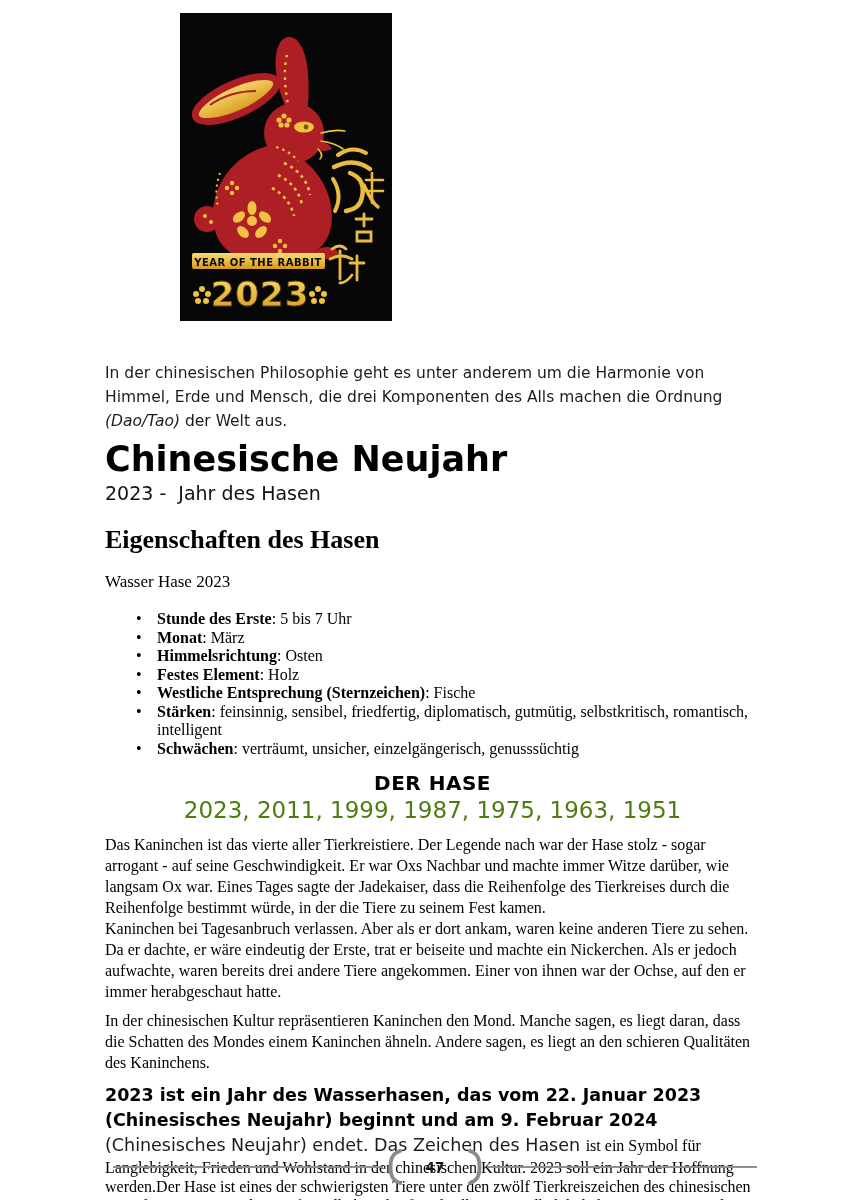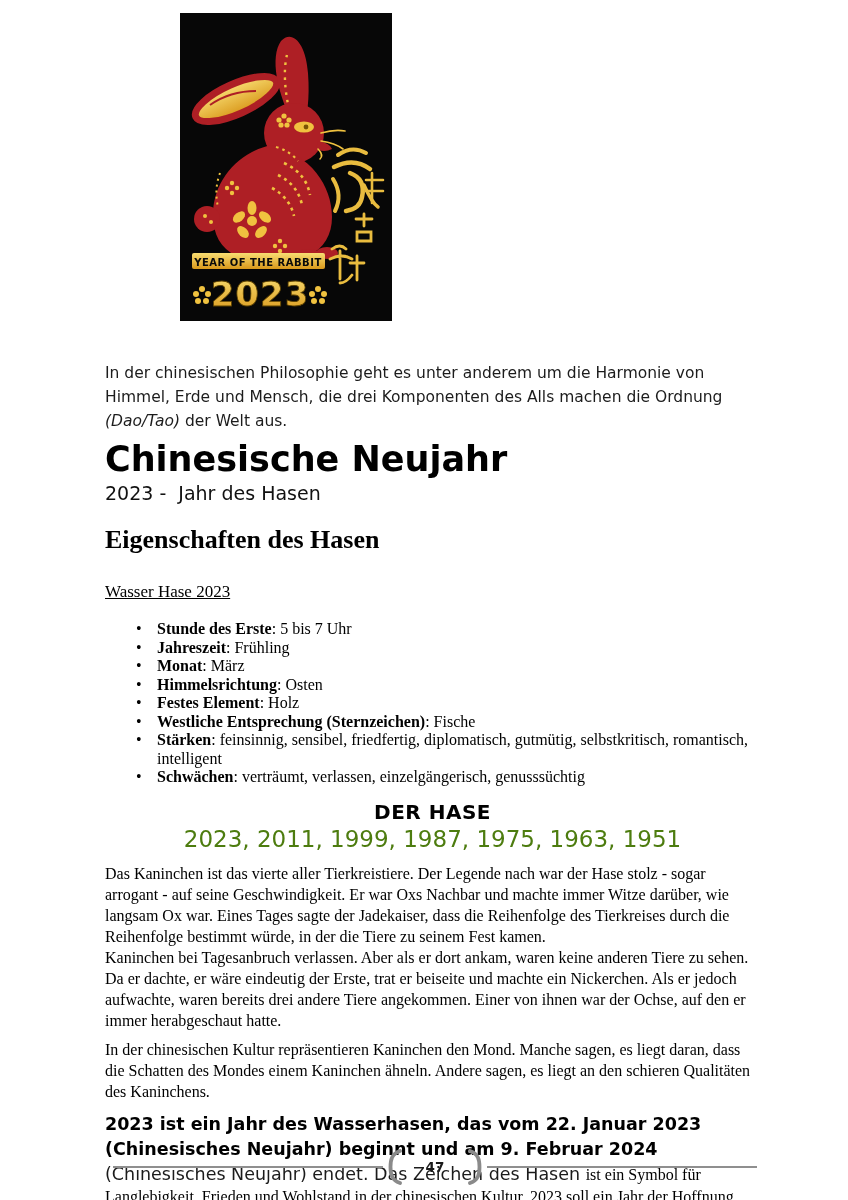--- a/index.html
+++ b/index.html
@@ -37,23 +37,23 @@
     font-family:"DejaVu Sans","Liberation Sans",sans-serif;
     font-size:19px; line-height:25px; color:#111;
     white-space:pre-wrap;
   }
   .sec-head {
     margin-top:18px;
     font-family:"Liberation Serif",serif;
     font-weight:bold; font-size:26px; line-height:32px;
   }
   .doc-link {
-    display:inline-block; margin-top:26px;
+    display:inline-block; margin-top:16px;
     font-size:17px; line-height:20px;
-    text-decoration:underline; color:#000; cursor:pointer;
+    color:#000; cursor:pointer;
   }
 
   
   ul.attrs { margin-top:18px; list-style:none; padding-left:52px; }
   ul.attrs li { position:relative; font-size:16px; line-height:18.5px; }
   ul.attrs li::before {
     content:"\2022"; position:absolute; left:-21px; top:0;
     font-size:16px; line-height:18.5px;
   }
   ul.attrs b { font-weight:bold; }
@@ -218,27 +218,26 @@
     <h1 class="title">Chinesische Neujahr</h1>
     <div class="subtitle">2023 -  Jahr des Hasen</div>
 
     <h2 class="sec-head">Eigenschaften des Hasen</h2>
 
     <a class="doc-link">Wasser Hase 2023</a>
 
     
     <ul class="attrs">
       <li><b>Stunde des Erste</b><span>: 5 bis 7 Uhr</span></li>
-      <li><b>Jahreszeit</b><span>: Frühling</span></li>
       <li><b>Monat</b><span>: März</span></li>
       <li><b>Himmelsrichtung</b><span>: Osten</span></li>
       <li><b>Festes Element</b><span>: Holz</span></li>
       <li><b>Westliche Entsprechung (Sternzeichen)</b><span>: Fische</span></li>
       <li><b>Stärken</b><span>: feinsinnig, sensibel, friedfertig, diplomatisch, gutmütig, selbstkritisch, romantisch, intelligent</span></li>
-      <li><b>Schwächen</b><span>: verträumt, verlassen, einzelgängerisch, genusssüchtig</span></li>
+      <li><b>Schwächen</b><span>: verträumt, unsicher, einzelgängerisch, genusssüchtig</span></li>
     </ul>
 
     
     <div class="hase-head">DER HASE</div>
     <div class="hase-years">2023, 2011, 1999, 1987, 1975, 1963, 1951</div>
 
     
     <div class="body-text pblock">Das Kaninchen ist das vierte aller Tierkreistiere. Der Legende nach war der Hase stolz - sogar arrogant - auf seine Geschwindigkeit. Er war Oxs Nachbar und machte immer Witze darüber, wie langsam Ox war. Eines Tages sagte der Jadekaiser, dass die Reihenfolge des Tierkreises durch die Reihenfolge bestimmt würde, in der die Tiere zu seinem Fest kamen.</div>
     <div class="body-text">Kaninchen bei Tagesanbruch verlassen. Aber als er dort ankam, waren keine anderen Tiere zu sehen. Da er dachte, er wäre eindeutig der Erste, trat er beiseite und machte ein Nickerchen. Als er jedoch aufwachte, waren bereits drei andere Tiere angekommen. Einer von ihnen war der Ochse, auf den er immer herabgeschaut hatte.</div>
     <div class="body-text pgap">In der chinesischen Kultur repräsentieren Kaninchen den Mond. Manche sagen, es liegt daran, dass die Schatten des Mondes einem Kaninchen ähneln. Andere sagen, es liegt an den schieren Qualitäten des Kaninchens.</div>

